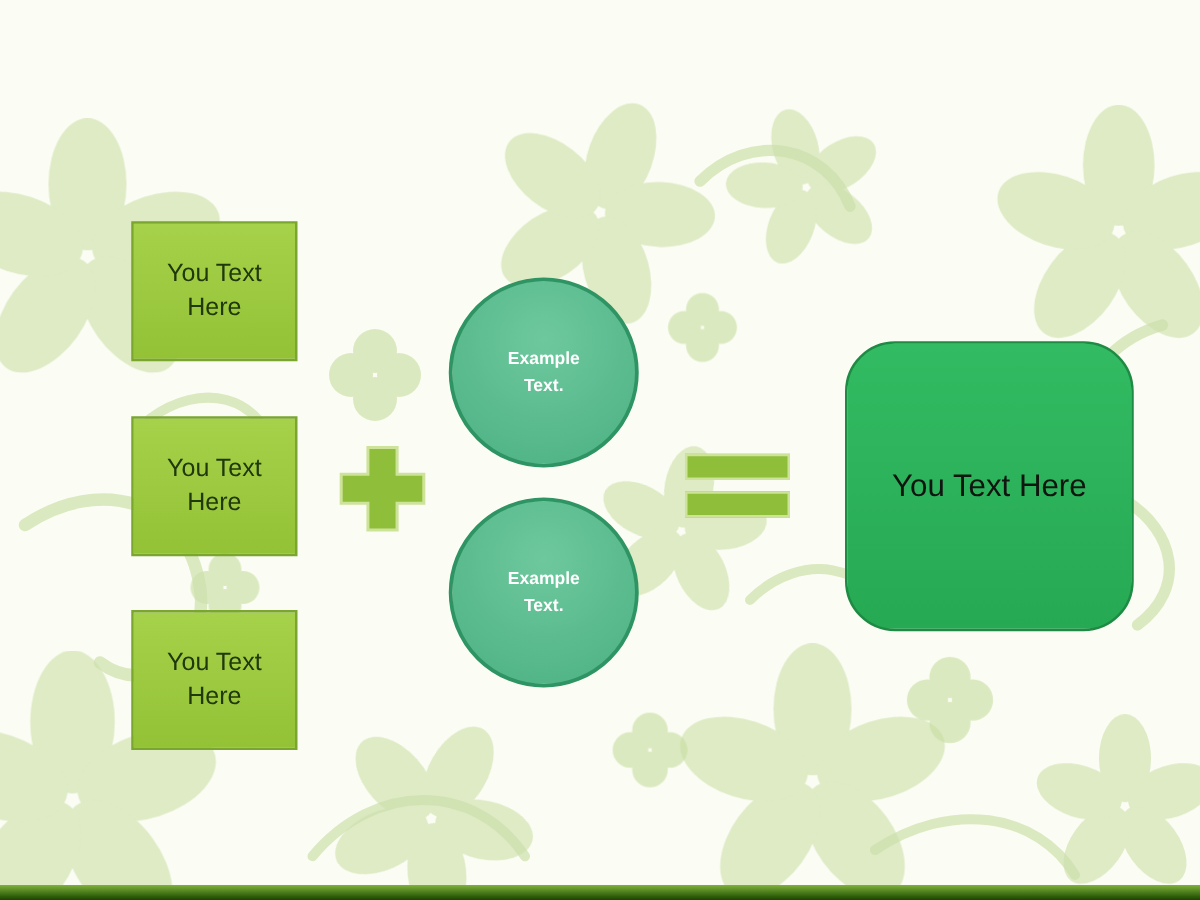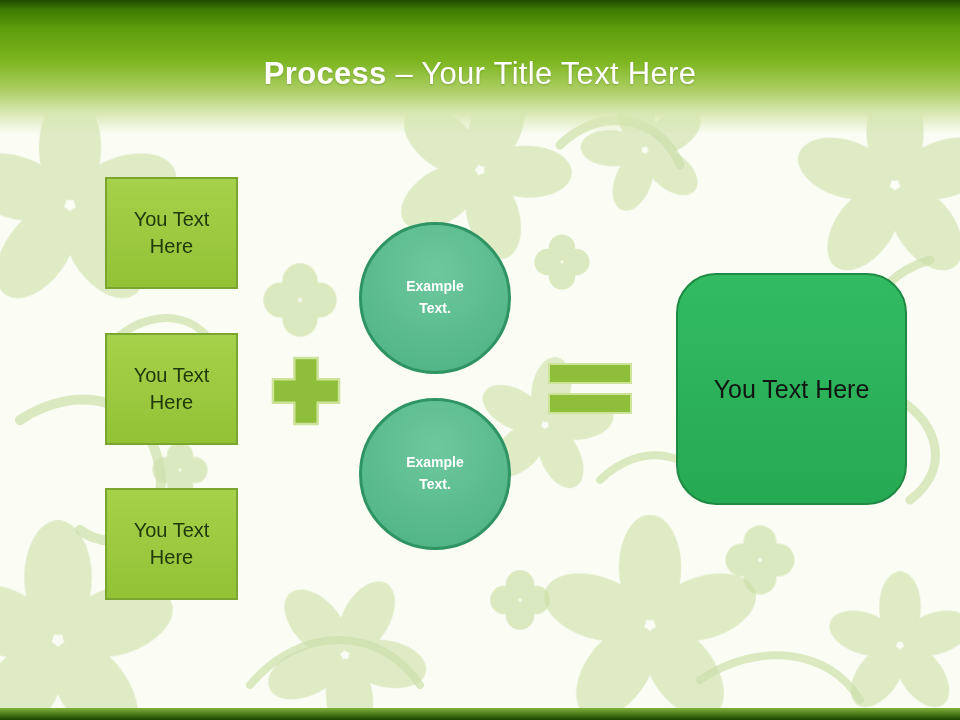--- a/index.html
+++ b/index.html
@@ -189,25 +189,20 @@
       <path stroke-width="10" d="M20 420 C 80 380, 150 400, 160 470 C 168 520, 120 560, 80 530"></path>
       <path stroke-width="9" d="M930 260 C 860 280, 840 360, 900 400 C 940 425, 950 470, 910 500"></path>
       <path stroke-width="8" d="M250 685 C 300 625, 380 625, 420 685"></path>
       <path stroke-width="8" d="M600 480 C 640 440, 700 450, 710 500"></path>
       <path stroke-width="9" d="M560 145 C 600 105, 660 115, 680 165"></path>
       <path stroke-width="8" d="M120 335 C 160 305, 210 315, 220 365"></path>
       <path stroke-width="8" d="M700 680 C 760 640, 830 650, 860 700"></path>
     </g>
   </svg>
 
-  <div class="header">
-    <div class="title">
-      <span class="title-bold">Process </span><span class="title-regular">– Your Title Text Here</span>
-    </div>
-  </div>
 
   <div class="content">
 
     <div class="ytbox box1">
       <span>You Text Here</span>
     </div>
     <div class="ytbox box2">
       <span>You Text Here</span>
     </div>
     <div class="ytbox box3">

